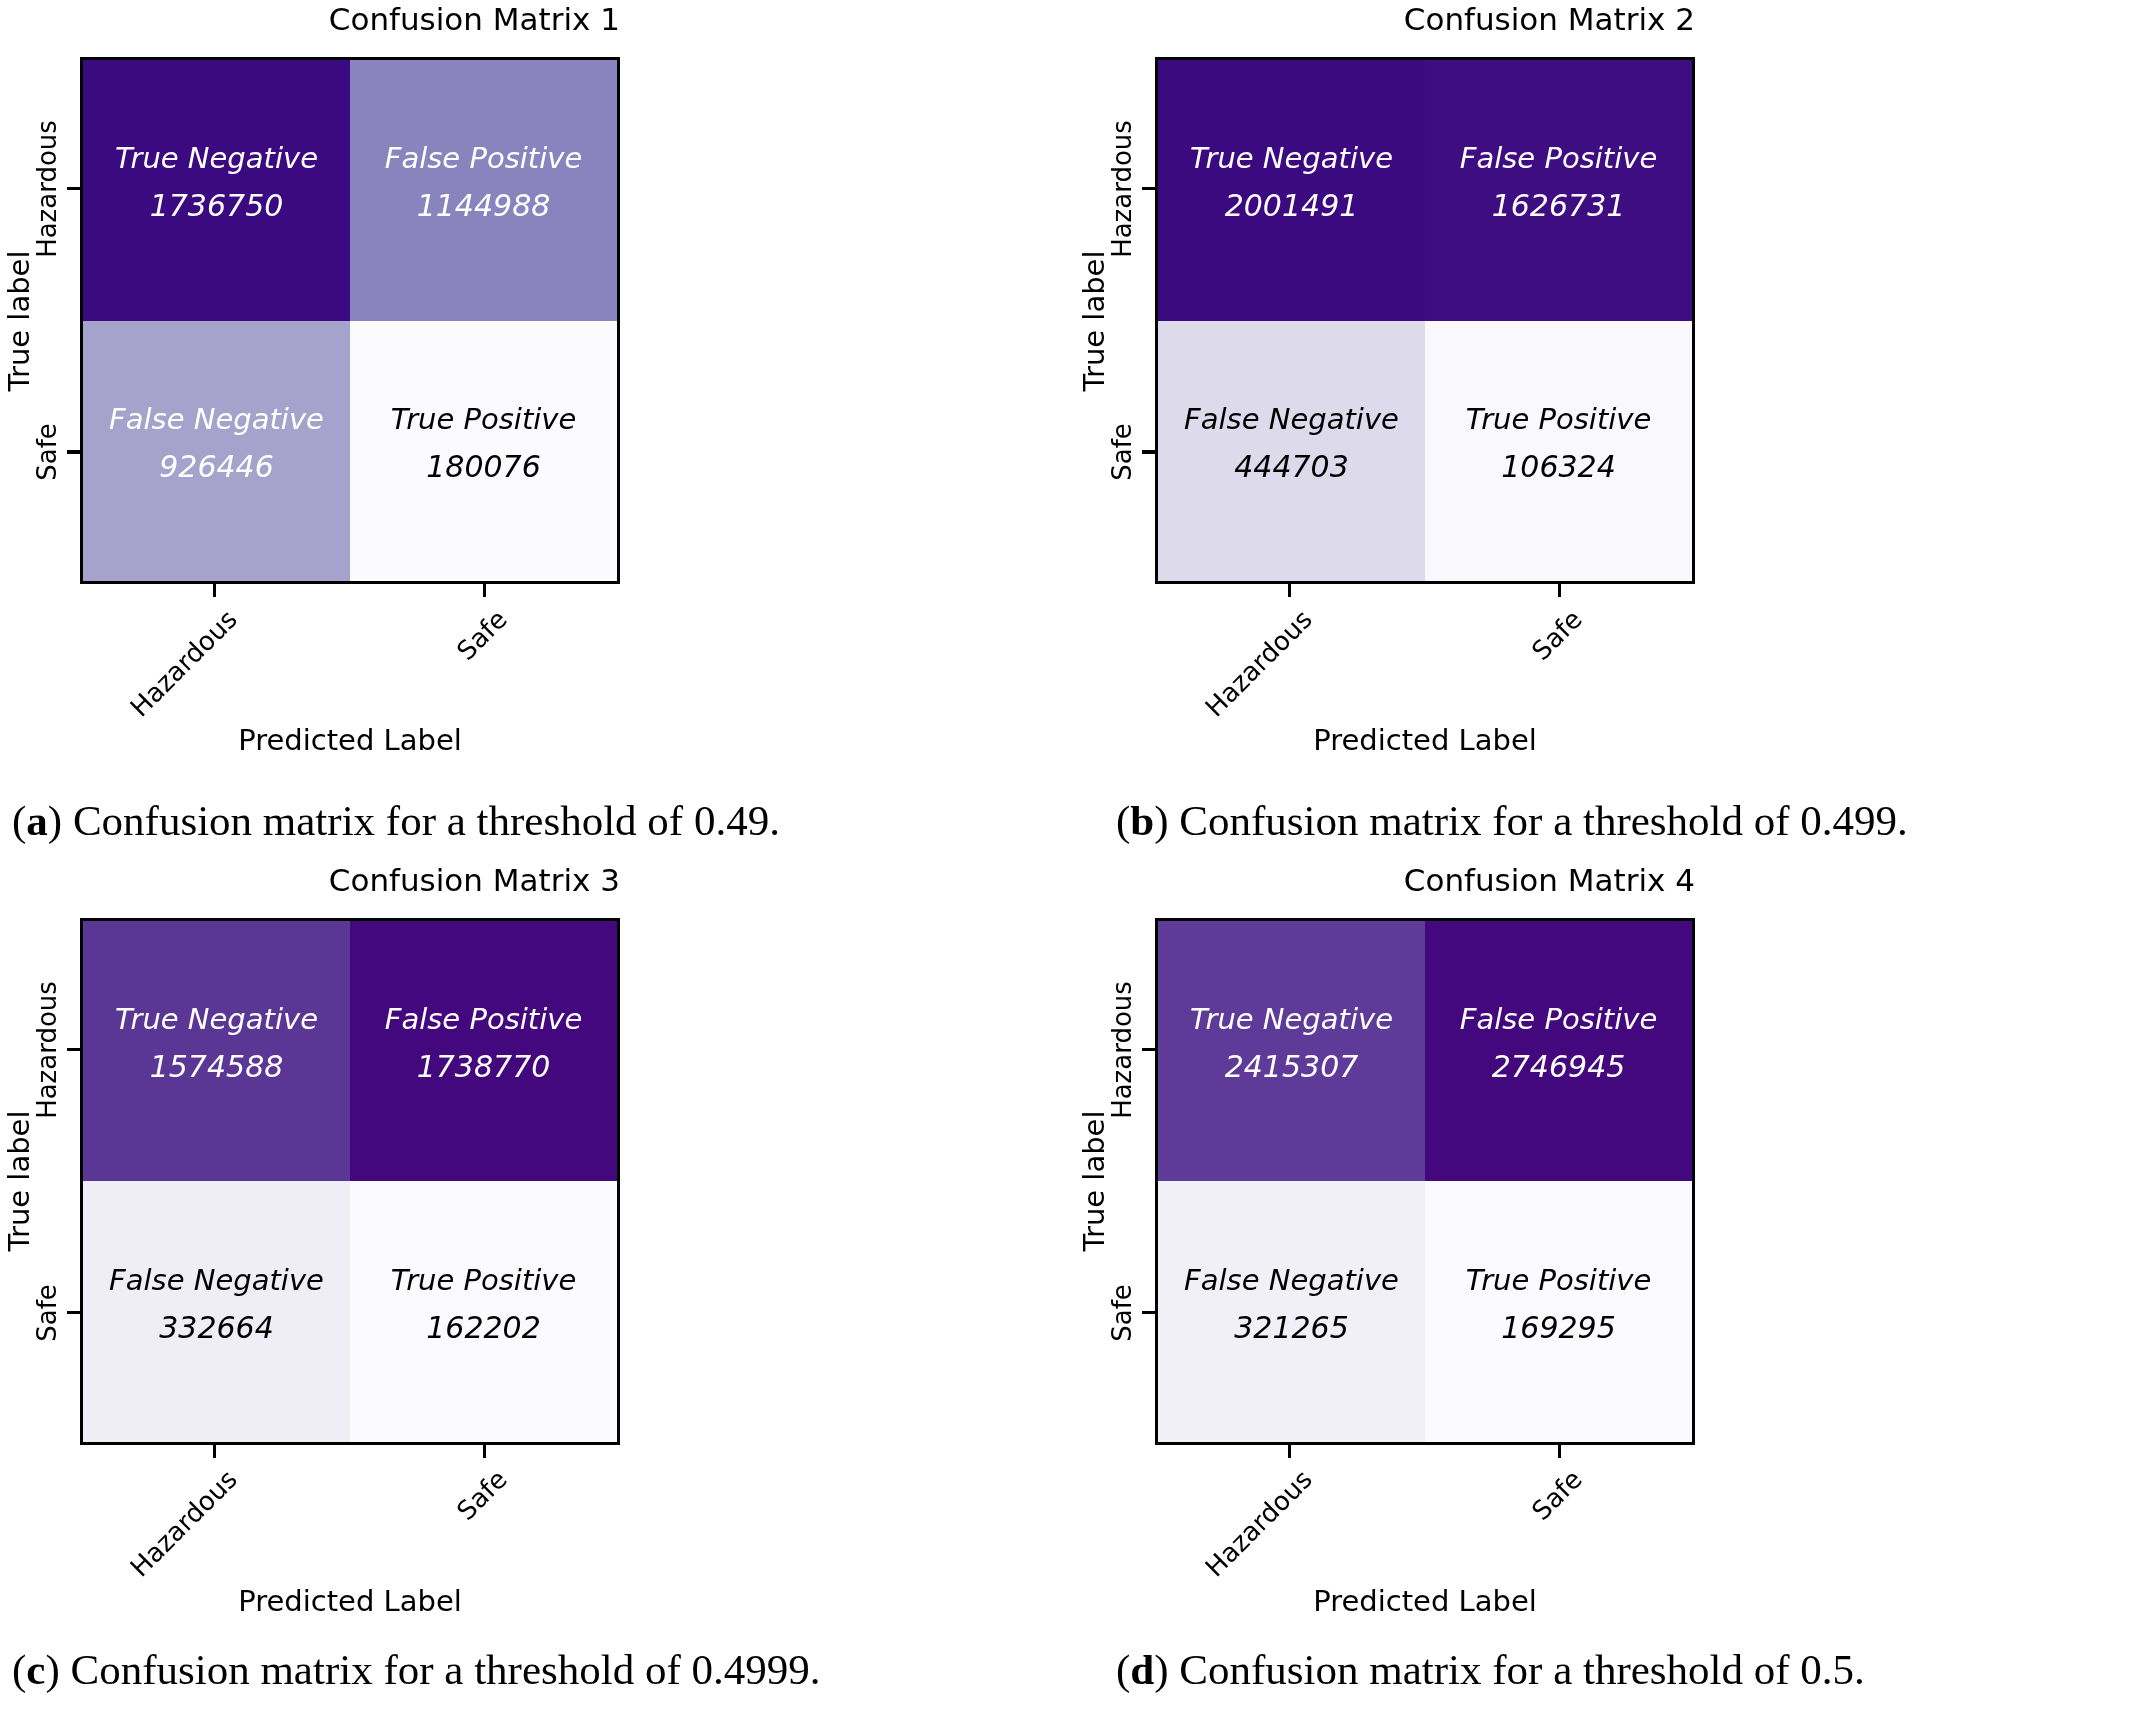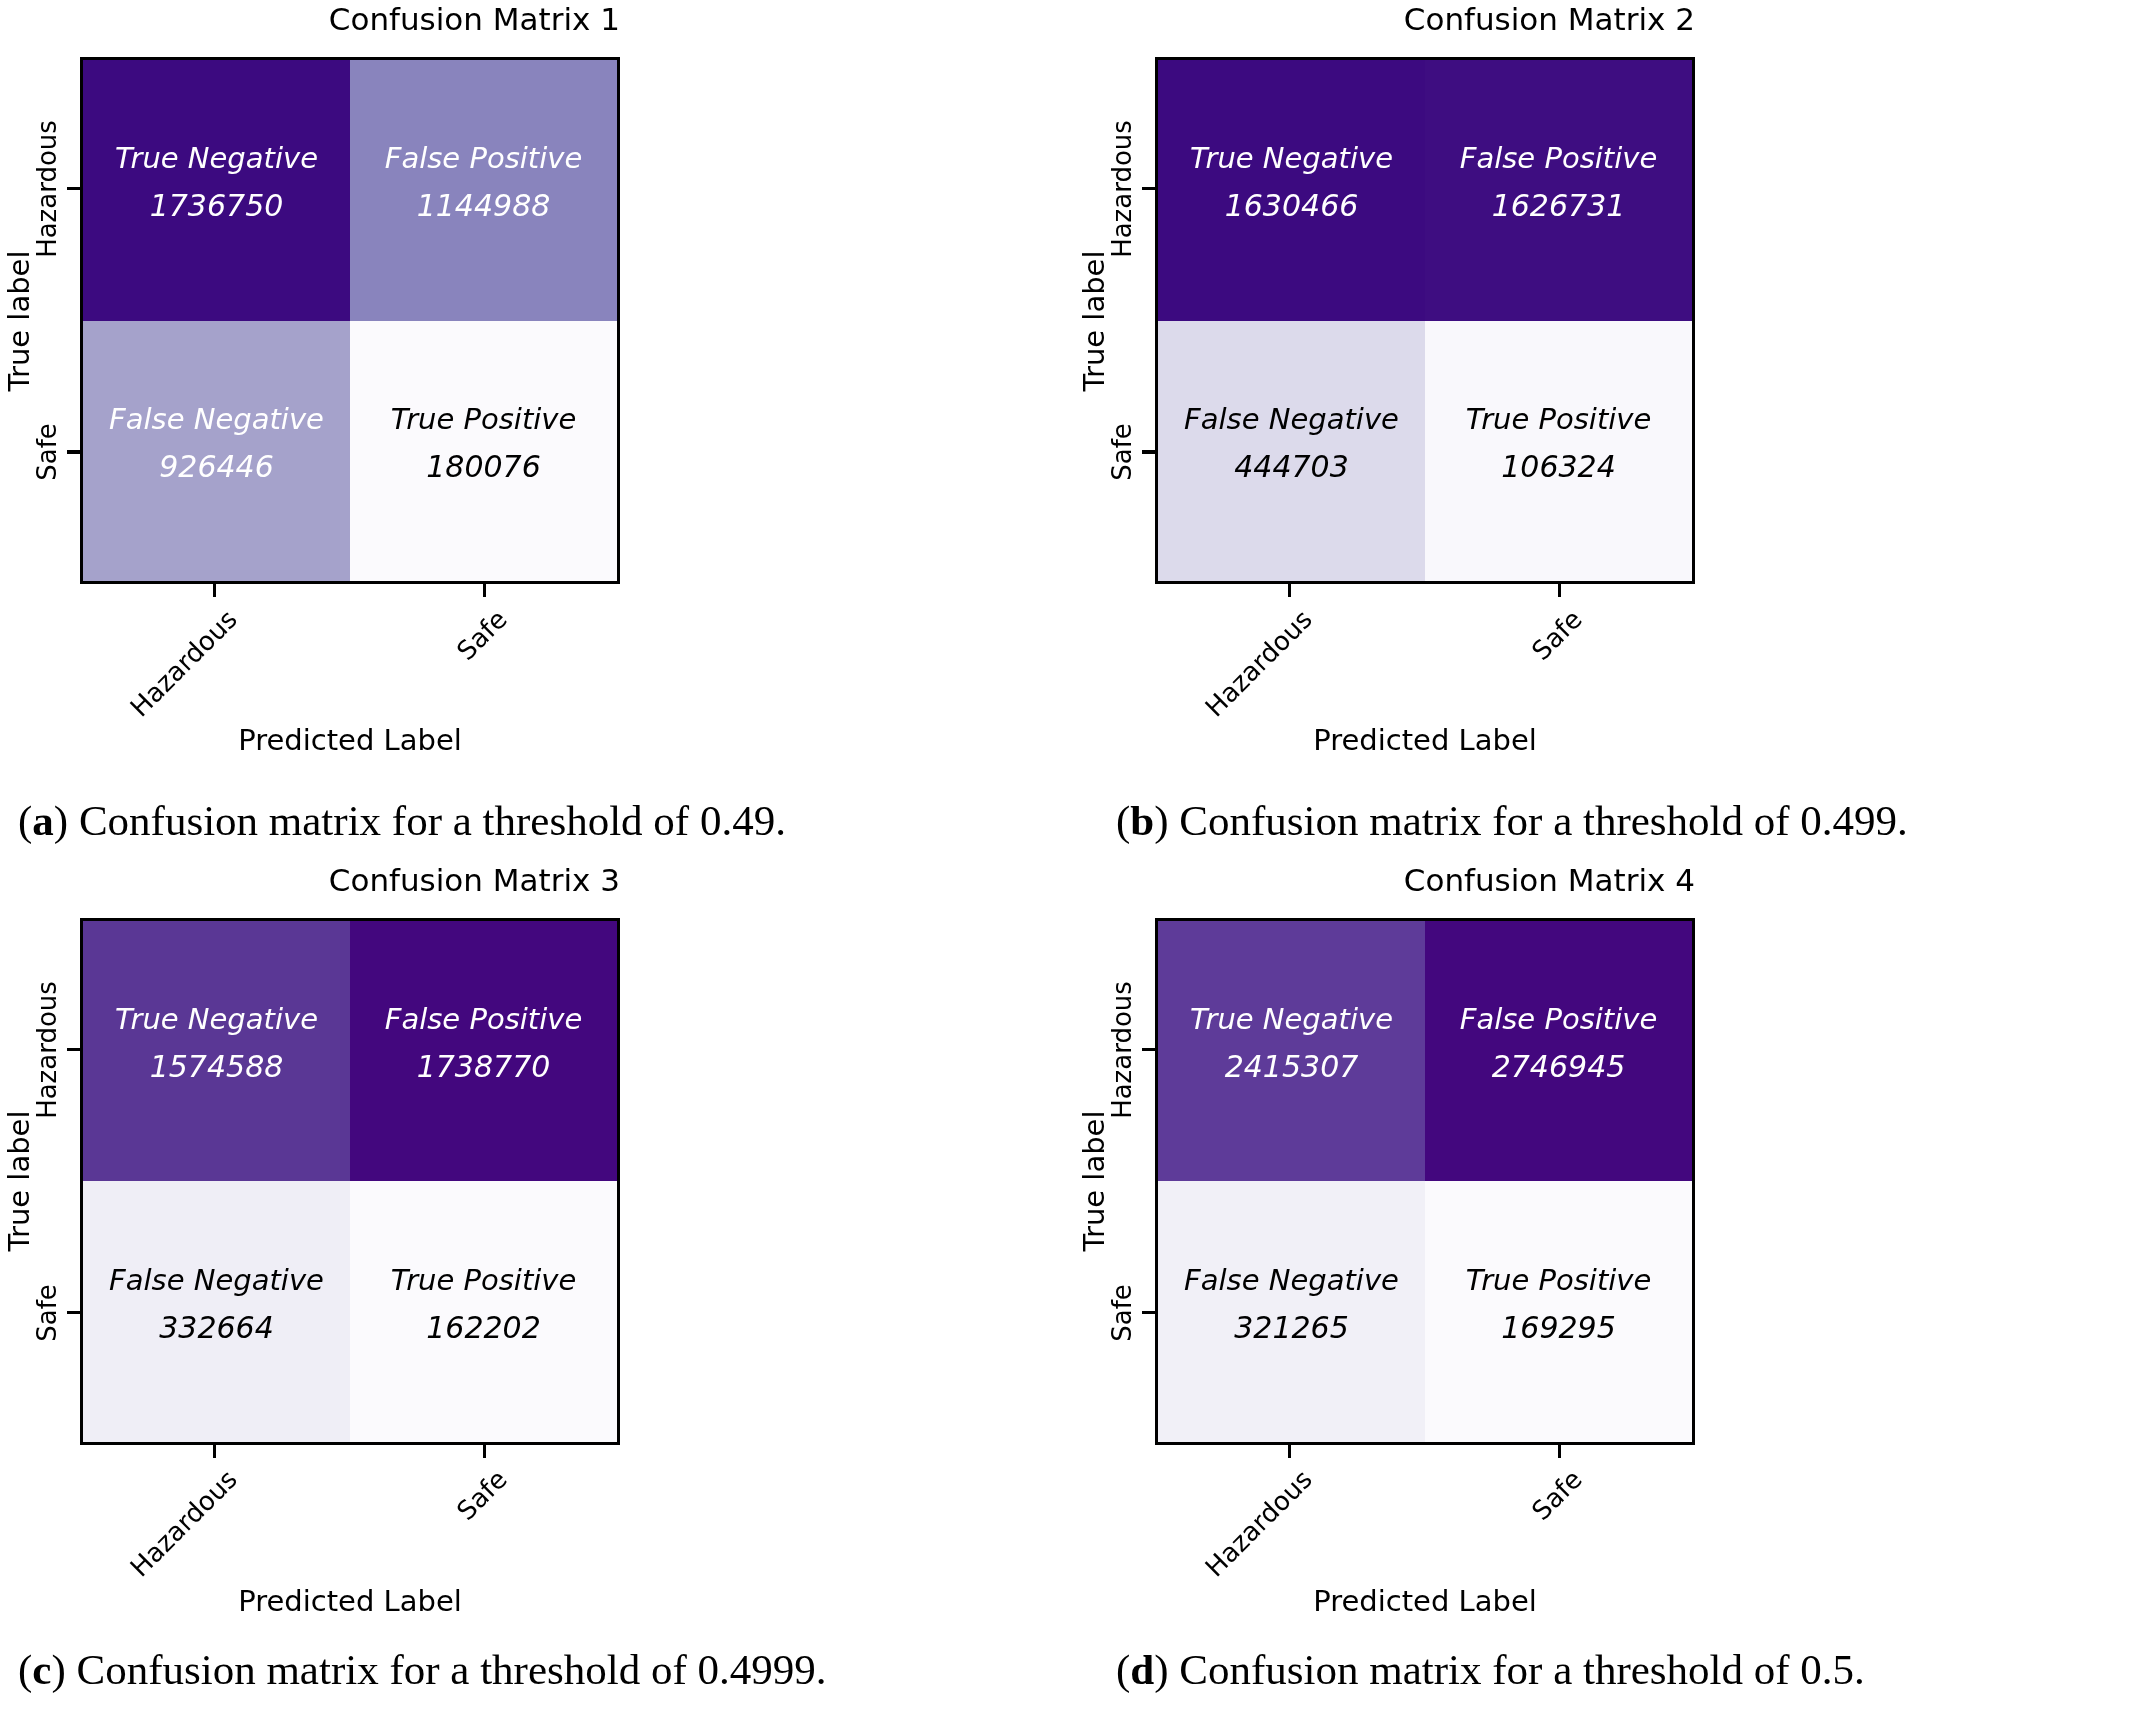--- a/index.html
+++ b/index.html
@@ -35,21 +35,21 @@
   .xtickmark{position:absolute;top:0;width:3.3px;height:13px;background:#000;}
   .xtickmark.m1{left:calc(25% - 2px);} .xtickmark.m2{left:calc(75% - 2px);}
   .xtick{position:absolute;top:19.5px;font-size:26px;white-space:nowrap;
          transform:rotate(-45deg);transform-origin:100% 0;}
   .xtick.t1{right:calc(75% - 6.5px);} .xtick.t2{right:calc(25% - 6.5px);}
 
   .xlabel{grid-column:3;grid-row:4;text-align:center;font-size:29px;padding-top:9px;white-space:nowrap;}
 
   .caption{position:absolute;font-family:"Liberation Serif","DejaVu Serif",serif;font-size:43px;white-space:nowrap;}
   .panel.row1 .caption{bottom:11.7px;} .panel.row2 .caption{bottom:19.5px;text-align:center;}
-  .panel.left .caption{left:18px;} .panel.right .caption{left:41px;}
+  .panel.left .caption{left:12px;} .panel.right .caption{left:41px;}
   .cap-letter{font-weight:bold;}
 </style>
 </head>
 <body>
 
 <div class="page">
 
   <div class="panel row1 left">
     <div class="fig">
       <div class="fig-title">Confusion Matrix 1</div>
@@ -108,21 +108,21 @@
       <div class="yticks">
         <span class="ytick yt1">Hazardous</span>
         <span class="ytick yt2">Safe</span>
         <i class="ytickmark m1"></i>
         <i class="ytickmark m2"></i>
       </div>
       <div class="plot">
         <div class="cell" style="background-color: rgb(60, 10, 128);">
           <div class="cell-text" style="color: rgb(255, 255, 255);">
             <div class="cell-label">True Negative</div>
-            <div class="cell-value">1630466</div>
+            <div class="cell-value">2001491</div>
           </div>
         </div>
         <div class="cell" style="background-color: rgb(62, 13, 129);">
           <div class="cell-text" style="color: rgb(255, 255, 255);">
             <div class="cell-label">False Positive</div>
             <div class="cell-value">1626731</div>
           </div>
         </div>
         <div class="cell" style="background-color: rgb(220, 218, 235);">
           <div class="cell-text" style="color: rgb(0, 0, 0);">

